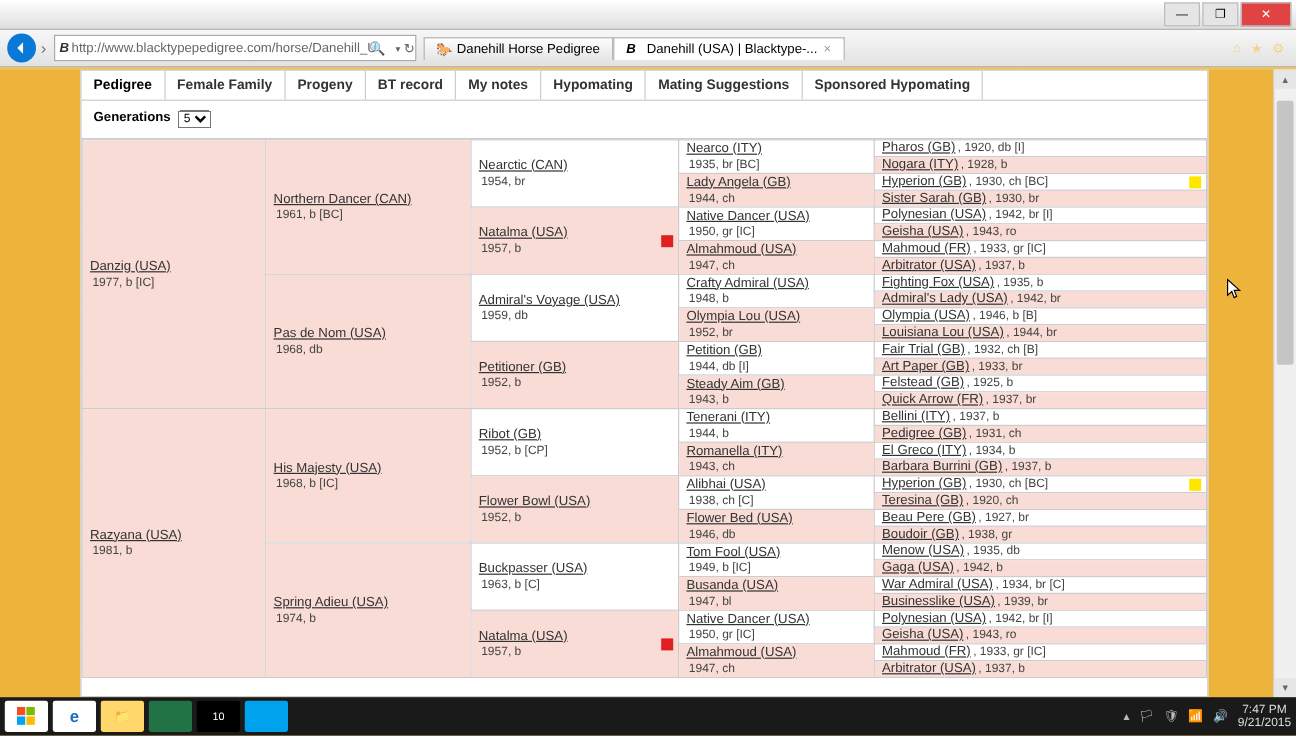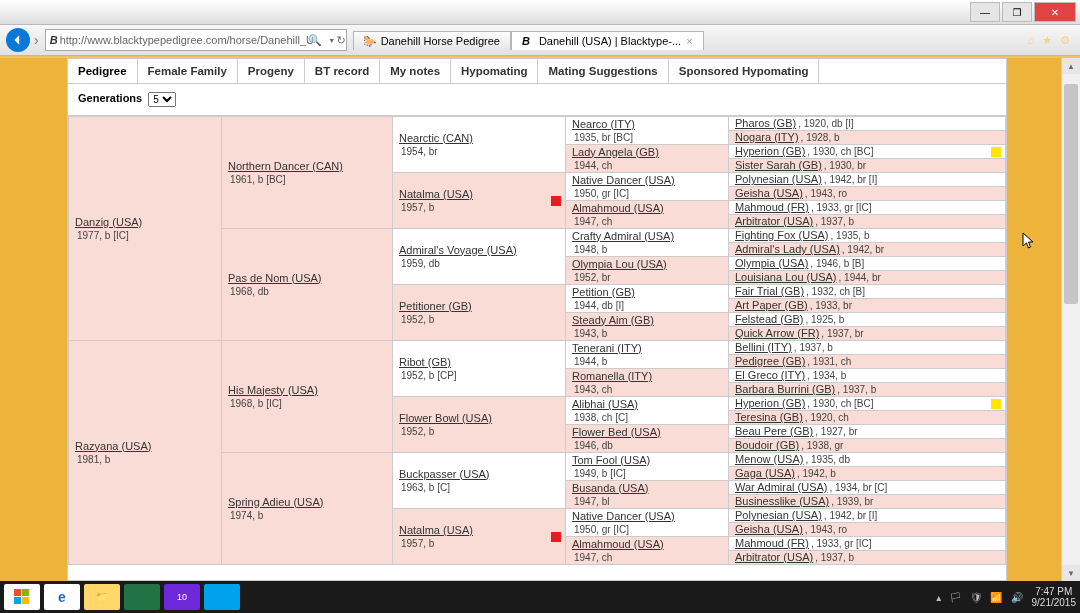--- a/index.html
+++ b/index.html
@@ -50,21 +50,21 @@
 .vscroll .ab{position:absolute;bottom:0;left:0;right:0}
 
 .cursor{position:absolute;left:1022px;top:232px;pointer-events:none}
 
 .taskbar{position:absolute;left:0;right:0;bottom:0;height:32px;background:#1a1a1a;display:flex;align-items:center;padding:0 4px}
 .tb-item{width:36px;height:26px;margin-right:4px;display:flex;align-items:center;justify-content:center;border-radius:2px}
 .tb-start{background:#fff}
 .tb-ie{background:#fff}
 .tb-fold{background:#ffd76a}
 .tb-xl{background:#217346}
-.tb-acc{background:#6d28d9}
+.tb-acc{background:#000000}
 .tb-sky{background:#00a2ed}
 .tray{margin-left:auto;display:flex;align-items:center;gap:8px;color:#ddd;font-size:10px}
 .tray .clock{text-align:center;line-height:11px}
 .tray .ic{color:#bbb}
 .col1{width:140px}
 .col2{width:158px}
 .col3{width:160px}
 .col4{width:150px}
 .g5{font-size:10.5px;line-height:13px}
 .g5 td{padding:0 6px}

